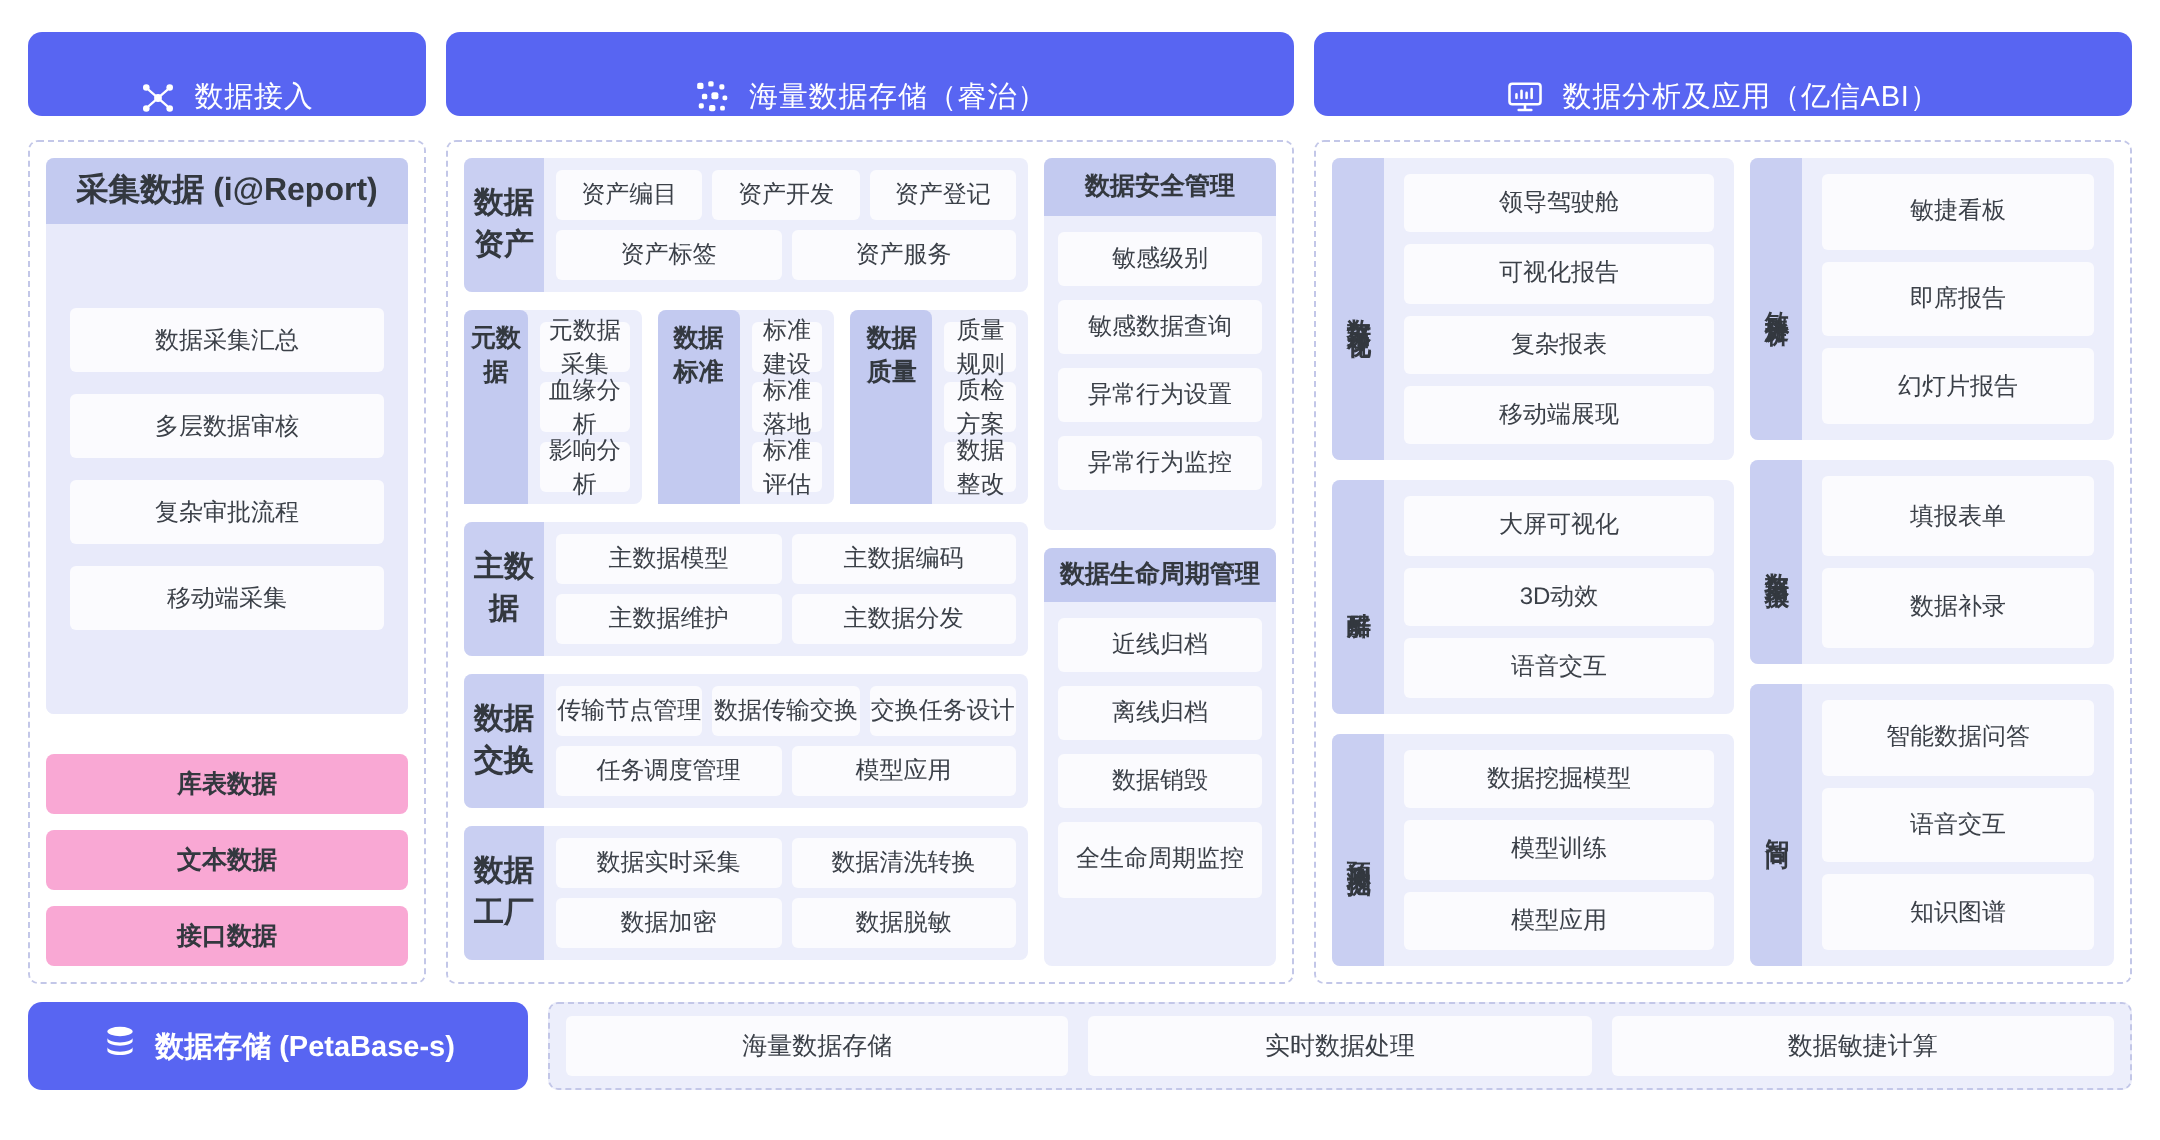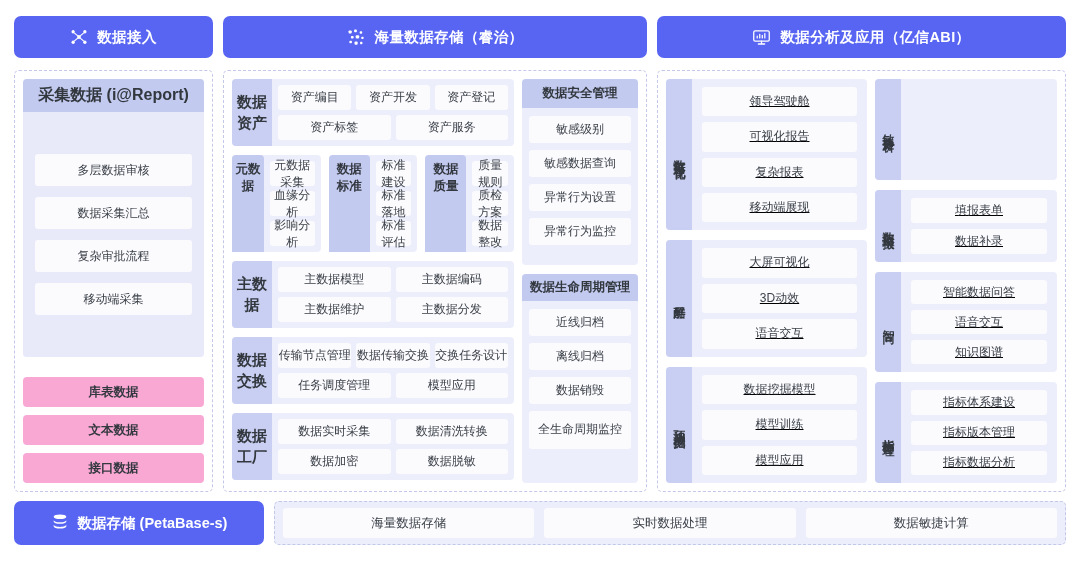--- a/index.html
+++ b/index.html
@@ -10,23 +10,23 @@
     overflow: hidden;
   }
   .page { position: relative; width: 1080px; height: 570px; padding: 0; }
 
   
   .header-row { display: flex; gap: 10px; padding: 16px 14px 0 14px; height: 62px; }
   .hdr {
     background: #5865f2;
     border-radius: 7px;
     color: #fff;
-    display: flex; align-items: center; justify-content: center;
+    display: flex; align-items: flex-end; justify-content: center;
     gap: 9px;
-    font-size: 14.5px; font-weight: bold;
+    font-size: 14.5px; font-weight: normal;
     letter-spacing: .4px;
     height: 42px;
   }
   .hdr.h1 { width: 199px; }
   .hdr.h2 { flex: 1; }
   .hdr.h3 { width: 409px; }
   .hdr .ic { display: inline-flex; align-items: center; }
   .hdr svg { display: block; }
 
   
@@ -104,21 +104,21 @@
   .vgrp .items { padding: 8px 7px; display: flex; flex-direction: column; gap: 7px; flex:1; justify-content:flex-start; }
   .vgrp .items .cell { height: 27px; }
   .vgrp .items .cell.tall { height: 38px; line-height: 1.25; }
   .vgrp .hdrbar.two { line-height: 1.3; padding: 5px 2px; }
 
   
   .c3-left { flex: 1; display: flex; flex-direction: column; gap: 10px; }
   .c3-right { width: 182px; display: flex; flex-direction: column; gap: 10px; }
   .sgrp { display: flex; background: #eceefb; border-radius: 4px; flex: 1; }
   .sgrp .sidelabel { width: 26px; font-size: 12px; }
-  .sgrp .items { flex: 1; padding: 8px 10px; display: flex; flex-direction: column; gap: 6px; justify-content: center; text-decoration: underline; }
+  .sgrp .items { flex: 1; padding: 8px 10px; display: flex; flex-direction: column; gap: 6px; justify-content: center; }
   .sgrp .items .cell { flex: 1; min-height: 22px; }
 
   
   .bottom { display: flex; gap: 10px; padding: 8px 14px 24px 14px; height: 78px; align-items: center; }
   .store-btn {
     width: 250px; height: 44px;
     background: #5865f2; color: #fff;
     border-radius: 7px;
     display: flex; align-items: center; justify-content: center; gap: 9px;
     font-size: 14.5px; font-weight: bold;
@@ -183,22 +183,22 @@
     </div>
   </div>
 
   <div class="main">
 
     <div class="panel p1">
 
       <div class="grp c1-collect" style="flex:1;">
         <div class="hdrbar">采集数据 (i@Report)</div>
         <div class="c1-body">
+          <div class="cell">数据采集汇总</div>
           <div class="cell">多层数据审核</div>
-          <div class="cell">数据采集汇总</div>
           <div class="cell">复杂审批流程</div>
           <div class="cell">移动端采集</div>
         </div>
       </div>
 
       <div class="c1-gap"></div>
 
       <div class="c1-solo">库表数据</div>
       <div class="c1-solo">文本数据</div>
       <div class="c1-solo">接口数据</div>
@@ -353,20 +353,25 @@
             <div class="cell">模型应用</div>
           </div>
         </div>
       </div>
 
       <div class="c3-right">
         <div class="sgrp">
           <div class="sidelabel">
             <span class="vertlabel">敏捷分析</span>
           </div>
+          <div class="items">
+            <div class="cell">敏捷看板</div>
+            <div class="cell">即席报告</div>
+            <div class="cell">幻灯片报告</div>
+          </div>
         </div>
 
         <div class="sgrp" style="flex:.72;">
           <div class="sidelabel">
             <span class="vertlabel">数据填报</span>
           </div>
           <div class="items">
             <div class="cell">填报表单</div>
             <div class="cell">数据补录</div>
           </div>
@@ -376,30 +381,20 @@
           <div class="sidelabel">
             <span class="vertlabel">智问</span>
           </div>
           <div class="items">
             <div class="cell">智能数据问答</div>
             <div class="cell">语音交互</div>
             <div class="cell">知识图谱</div>
           </div>
         </div>
 
-        <div class="sgrp">
-          <div class="sidelabel">
-            <span class="vertlabel">指标管理</span>
-          </div>
-          <div class="items">
-            <div class="cell">指标体系建设</div>
-            <div class="cell">指标版本管理</div>
-            <div class="cell">指标数据分析</div>
-          </div>
-        </div>
       </div>
     </div>
   </div>
 
   <div class="bottom">
     <div class="store-btn">
       <span class="ic">
         <svg width="18" height="18" viewBox="0 0 24 24" fill="#ffffff">
           <ellipse cx="12" cy="5" rx="8.4" ry="3.1"></ellipse>
           <path d="M3.6 9.2 c0 1.7 3.76 3.1 8.4 3.1 s8.4-1.4 8.4-3.1 v2.2 c0 1.7-3.76 3.1-8.4 3.1 s-8.4-1.4-8.4-3.1z"></path>

